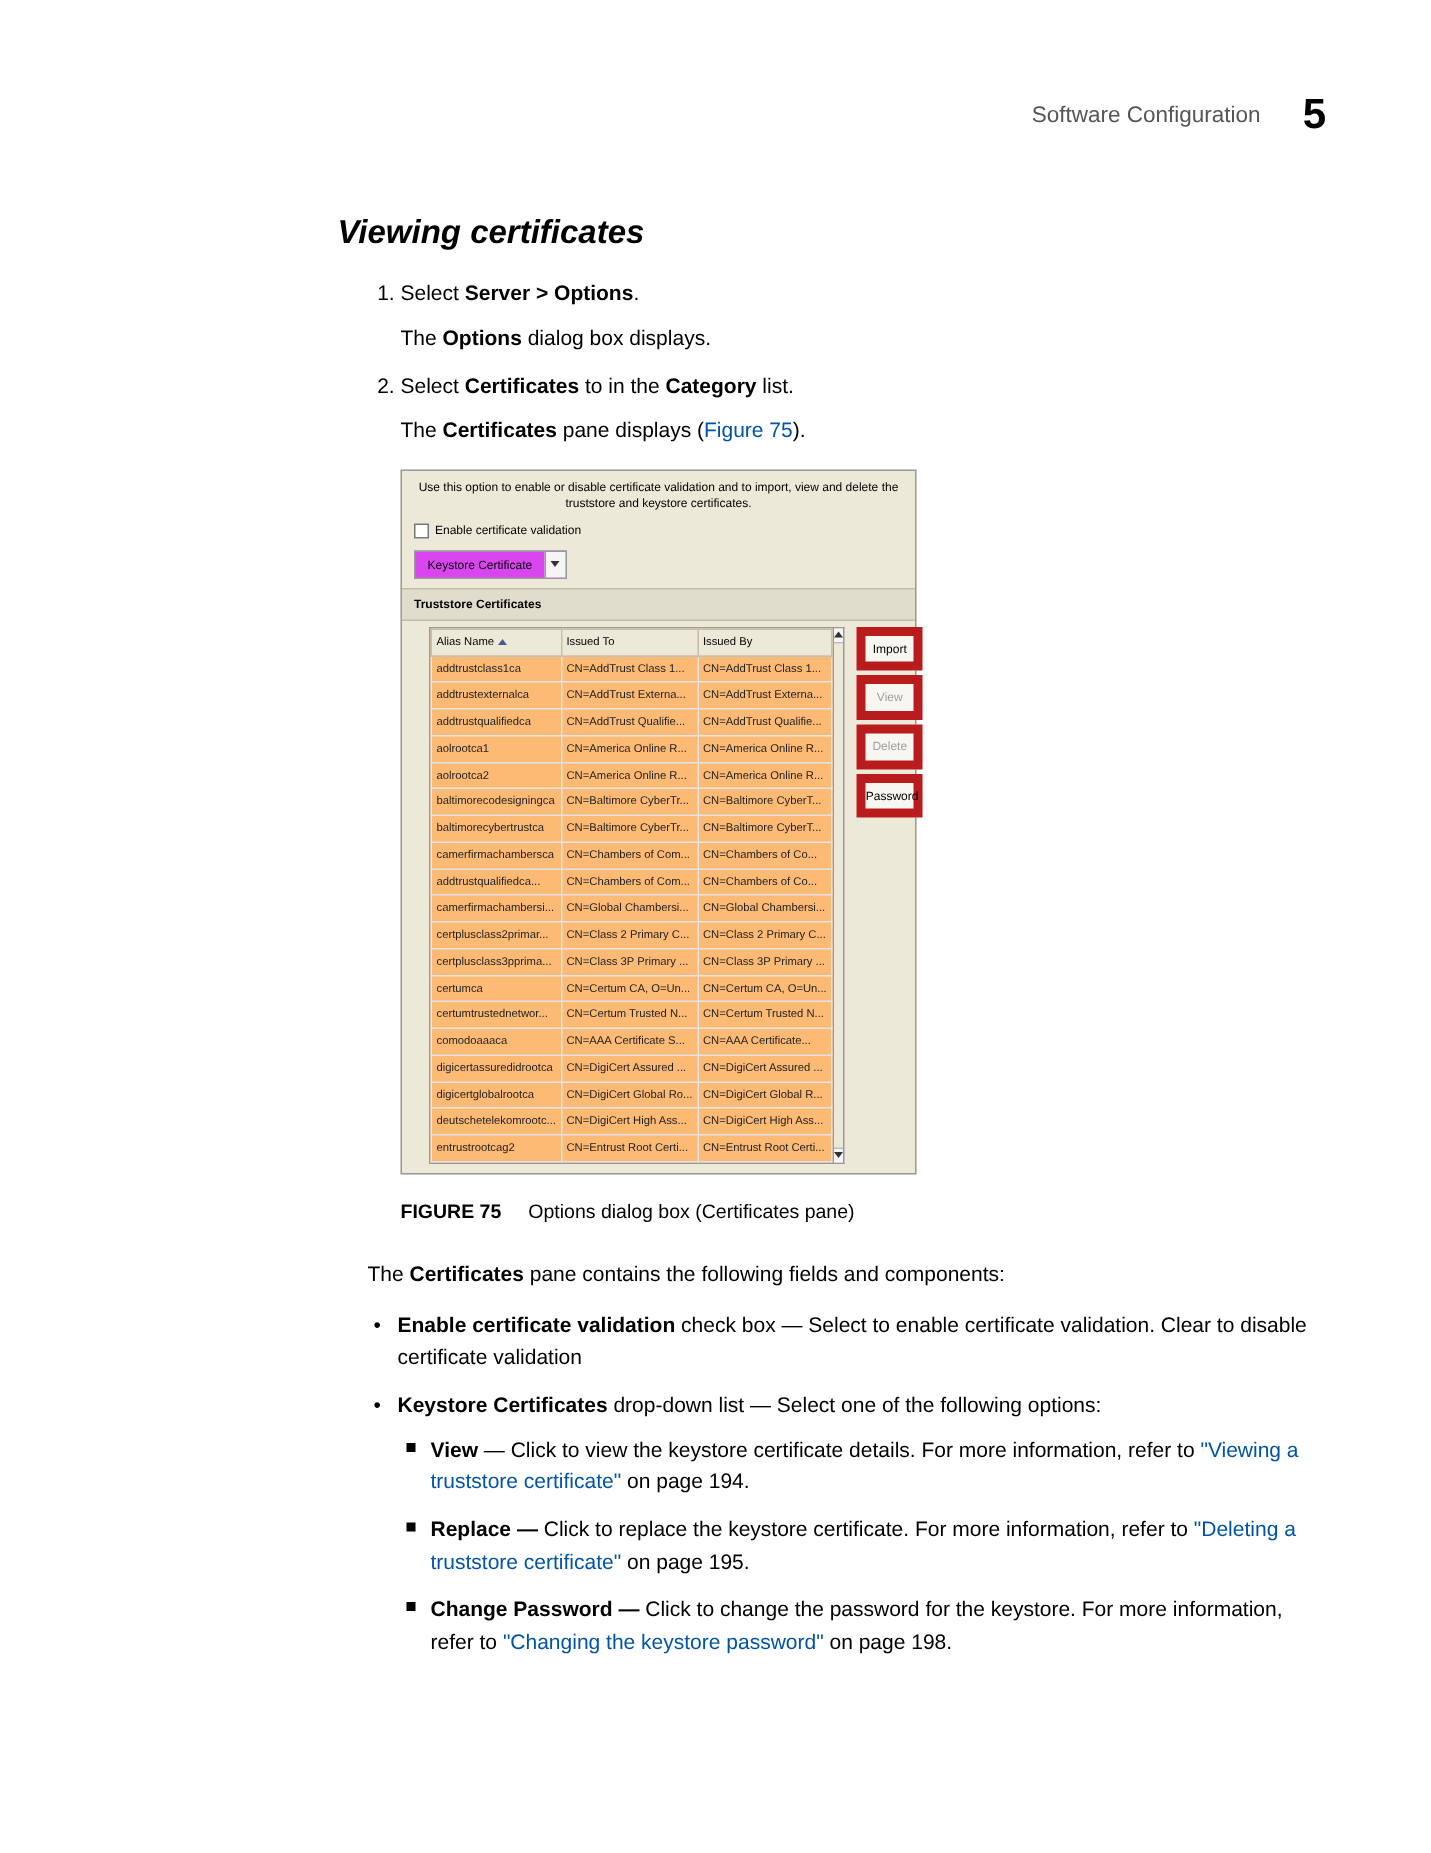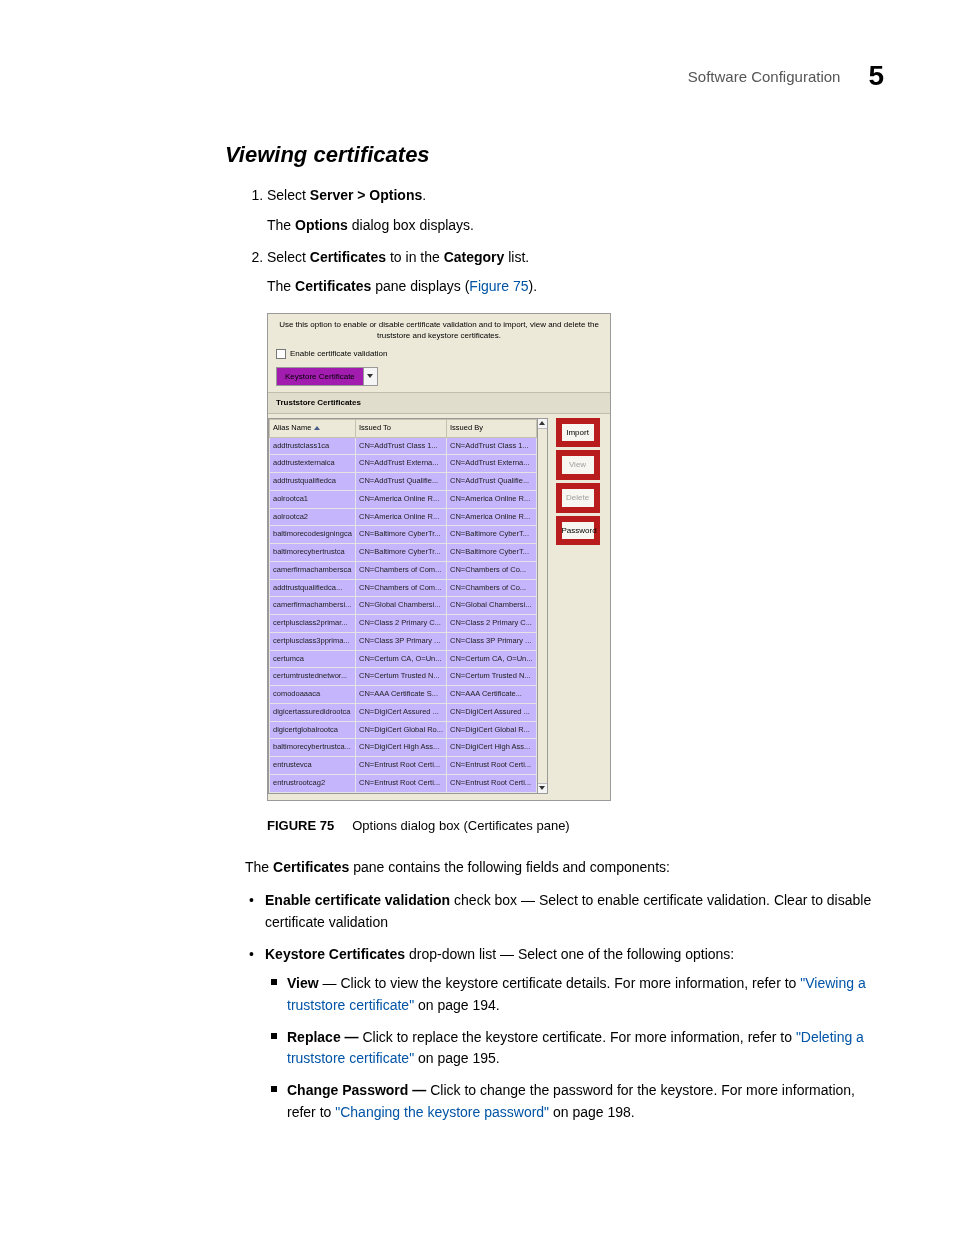--- a/index.html
+++ b/index.html
@@ -85,21 +85,21 @@
   .chk {
     width: 10px;
     height: 10px;
     border: 1px solid #777;
     background: #fff;
     display: inline-block;
   }
   .combo {
     display: inline-flex;
     border: 1px solid #999;
-    background: #a21caf;
+    background: #d946ef;
   }
   .combo-text {
     padding: 2px 8px;
     min-width: 80px;
   }
   .combo-arrow {
     border-left: 1px solid #999;
     width: 14px;
     display: flex;
     align-items: center;
@@ -118,22 +118,22 @@
     border-bottom: 1px solid #c0bda8;
     padding: 3px 8px;
     font-weight: bold;
   }
   .panel-body {
     display: flex;
     align-items: stretch;
   }
   .grid-wrap {
     border: 1px solid #999;
-    background: #c4b5fd;
-    margin: 4px 0 6px 0;
+    background: #fdba74;
+    margin: 4px 0 6px 18px;
   }
   .cert-grid {
     border-collapse: collapse;
     font-size: 7.5px;
     table-layout: fixed;
   }
   .cert-grid th {
     background: #ece9d8;
     border: 1px solid #c5c1ae;
     text-align: left;
@@ -385,28 +385,23 @@
                       <td>digicertassuredidrootca</td>
                       <td>CN=DigiCert Assured ...</td>
                       <td>CN=DigiCert Assured ...</td>
                     </tr>
                     <tr>
                       <td>digicertglobalrootca</td>
                       <td>CN=DigiCert Global Ro...</td>
                       <td>CN=DigiCert Global R...</td>
                     </tr>
                     <tr>
-                      <td>baltimorecybertrustca...</td>
+                      <td>deutschetelekomrootc...</td>
                       <td>CN=DigiCert High Ass...</td>
                       <td>CN=DigiCert High Ass...</td>
-                    </tr>
-                    <tr>
-                      <td>entrustevca</td>
-                      <td>CN=Entrust Root Certi...</td>
-                      <td>CN=Entrust Root Certi...</td>
                     </tr>
                     <tr>
                       <td>entrustrootcag2</td>
                       <td>CN=Entrust Root Certi...</td>
                       <td>CN=Entrust Root Certi...</td>
                     </tr>
                   </tbody>
               </table>
             </div>
             <div class="scroll-col">

